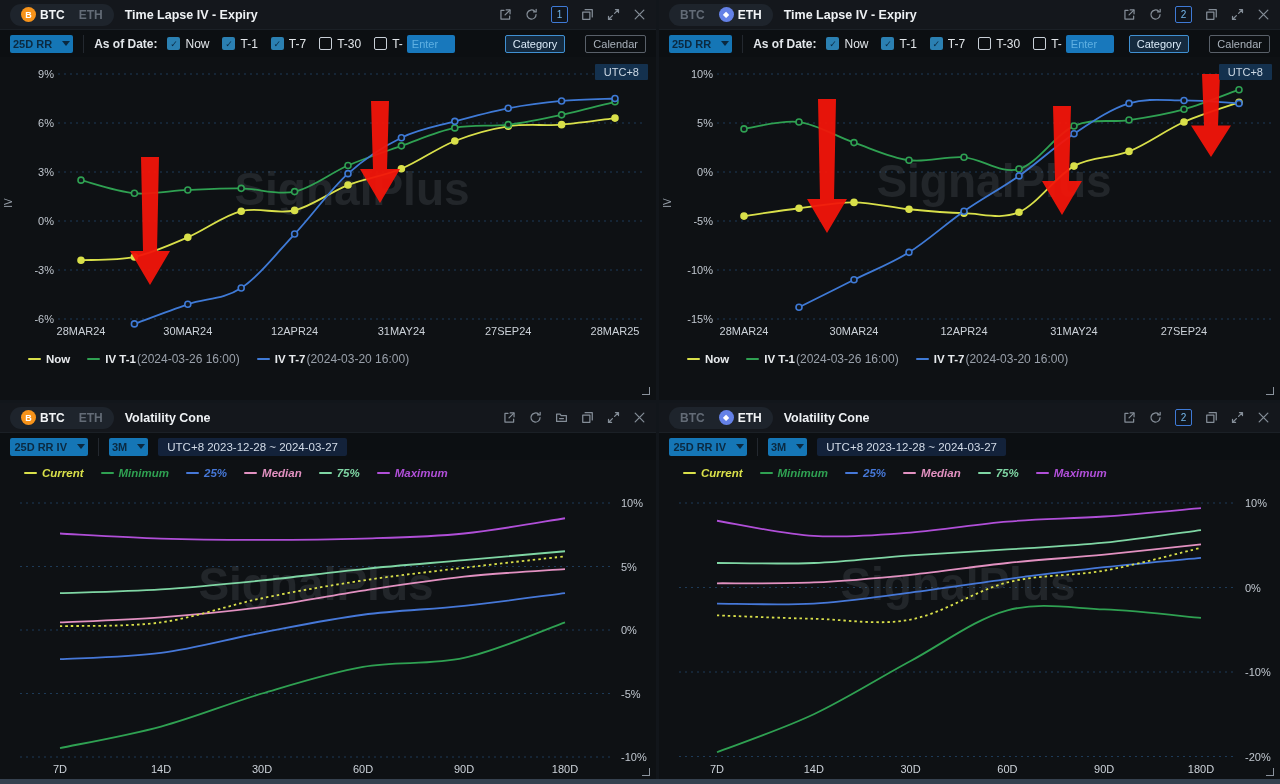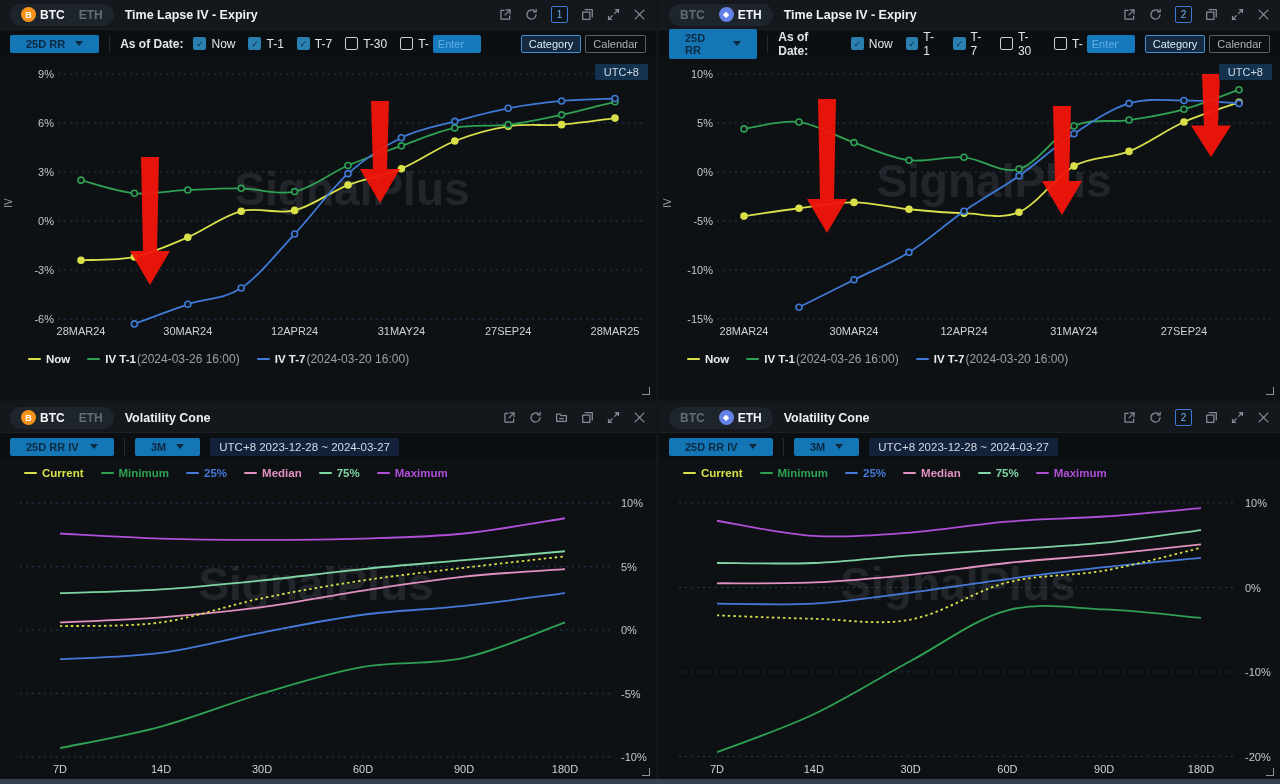--- a/index.html
+++ b/index.html
@@ -20,52 +20,52 @@
   .coin-btc{background:#f7931a;font-size:9px;}
   .coin-eth{background:#6481e7;font-size:8px;}
   .ptitle{margin-left:11px;font-size:12.5px;font-weight:bold;color:#eef1f4;}
   .picons{margin-left:auto;display:flex;align-items:center;gap:13px;}
   .ic{display:inline-flex;color:#848d97;cursor:pointer;}
   .ic svg{stroke:#848d97;fill:none;stroke-width:1.15;stroke-linecap:round;stroke-linejoin:round;}
   .badge{min-width:15px;height:15px;border:1px solid #3f7ad6;border-radius:2px;color:#74b7ea;
     font-size:10px;line-height:15px;text-align:center;cursor:pointer;background:#10151c;}
   .pctrl{position:absolute;left:0;top:30px;right:0;height:27px;background:#0c0f12;display:flex;align-items:center;
     padding:0 10px;box-sizing:border-box;gap:10px;}
-  .dd{display:inline-flex;align-items:center;justify-content:space-between;background:#1576b6;color:#0b2940;
-    font-size:11px;font-weight:bold;padding:3px 16px;border-radius:2px;cursor:pointer;gap:10px;}
+  .dd{display:inline-flex;align-items:center;justify-content:flex-end;background:#1576b6;color:#0b2940;
+    font-size:11px;font-weight:bold;padding:3px 3px;border-radius:2px;cursor:pointer;gap:10px;}
   .dd .caret{width:0;height:0;border-left:4px solid transparent;border-right:4px solid transparent;
     border-top:5px solid #0b2940;}
   .vdiv{width:1px;height:18px;background:#23282f;}
   .asof{font-size:12px;font-weight:bold;color:#e2e6ea;}
   .cklist{display:inline-flex;align-items:center;gap:13px;}
   .ckitem{display:inline-flex;align-items:center;gap:5px;cursor:pointer;}
   .cbx{width:13px;height:13px;border-radius:2px;box-sizing:border-box;display:inline-flex;align-items:center;
     justify-content:center;font-size:9px;font-weight:bold;}
   .cbx.on{background:#2b80b2;color:#0b2b45;}
   .cbx.off{border:1px solid #c9d0d8;background:transparent;color:transparent;}
   .cblbl{font-size:12px;color:#e2e6ea;}
   .enter{width:48px;height:18px;background:#1878bc;border:none;border-radius:2px;font-size:11px;color:#bfe2f6;
     padding:0 5px;box-sizing:border-box;outline:none;margin-left:-6px;}
   .enter::placeholder{color:#5fb0e2;}
-  .viewbtns{margin-left:auto;display:flex;gap:4px;}
+  .viewbtns{margin-left:auto;display:flex;gap:20px;}
   .vbtn{font-size:11px;padding:2px 7px;border-radius:2px;cursor:pointer;}
   .vbtn.sel{border:1px solid #4090d2;color:#d9e9f7;background:#152a3e;}
   .vbtn.unsel{border:1px solid #596069;color:#a9b1ba;background:transparent;text-align:right;}
   .daterange{background:#13223a;color:#d3dce8;font-size:11.5px;padding:3px 9px;border-radius:2px;}
   .chart{position:absolute;left:0;display:block;}
   .chart-top{top:57px;}
   .chart-cone{top:79px;}
   .plegend{position:absolute;display:flex;align-items:center;gap:17px;}
   .leg-top{left:28px;top:351px;height:16px;}
   .leg-cone{left:24px;top:62px;height:16px;}
   .legitem{display:inline-flex;align-items:baseline;cursor:pointer;}
   .legdash{width:13px;height:2.5px;border-radius:1px;margin-right:5px;align-self:center;}
   .leglbl{font-size:11.5px;font-weight:bold;color:#e8ebee;}
   .legsub{font-size:12px;color:#99a0aa;margin-left:1px;}
-  .leg-cone .leglbl{font-weight:bold;}
+  .leg-cone .leglbl{font-weight:bold;font-style:italic;}
   .utc{position:absolute;right:8px;top:64px;background:#14314e;color:#ccd8e4;font-size:11px;
     padding:2px 9px;border-radius:1px;margin-left:18px;}
   .rsz{position:absolute;right:6px;bottom:5px;width:7px;height:7px;border-right:1.5px solid #8b939d;
     border-bottom:1.5px solid #8b939d;}
   .bottom-strip{position:absolute;left:0;top:779px;width:1280px;height:5px;background:#35414f;}
 </style>
 </head>
 <body>
 <div id="stage">
 

